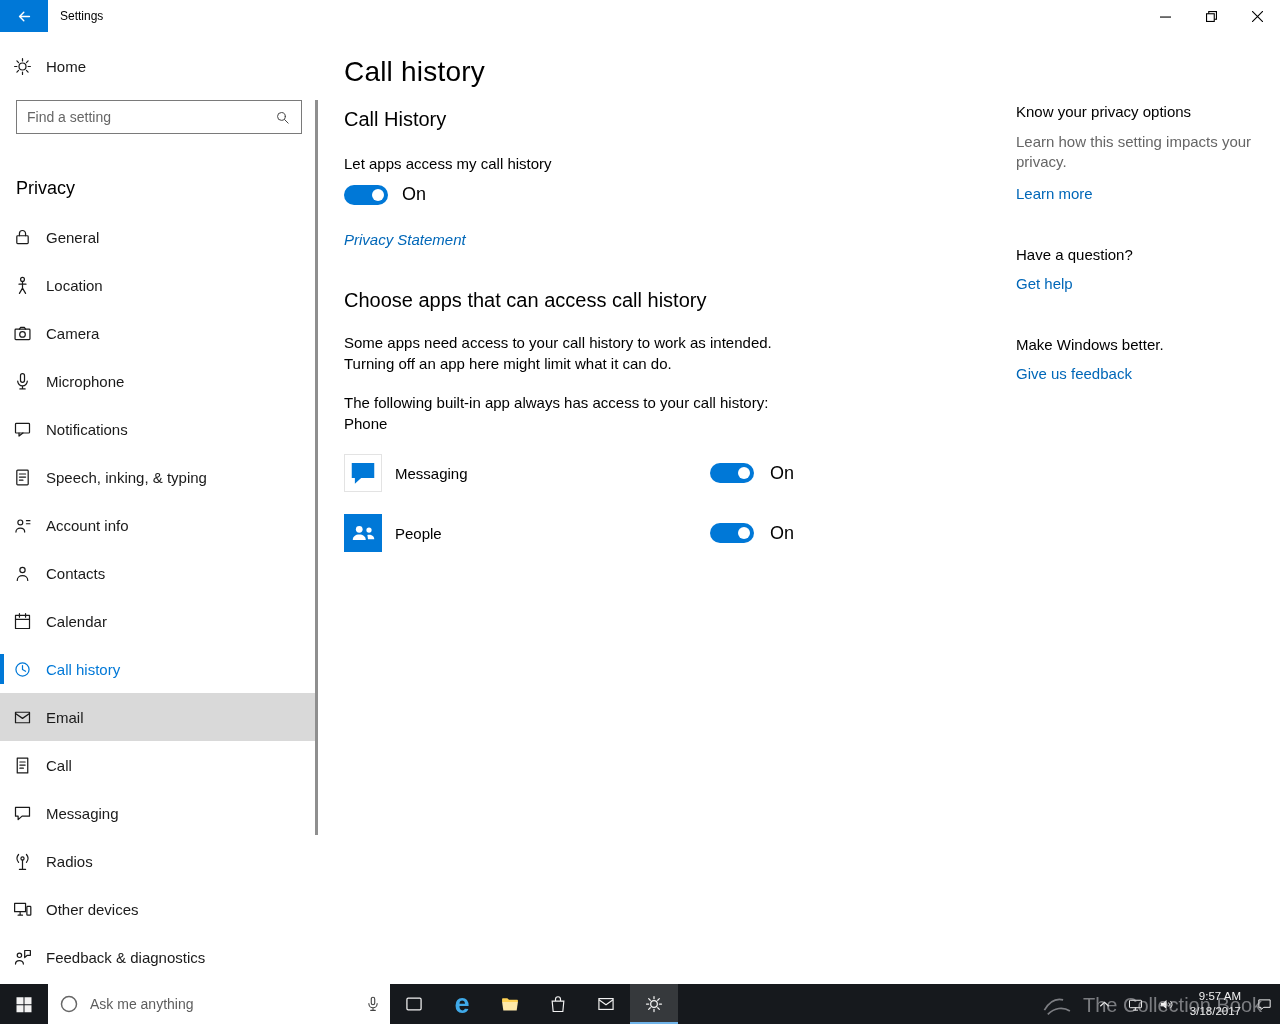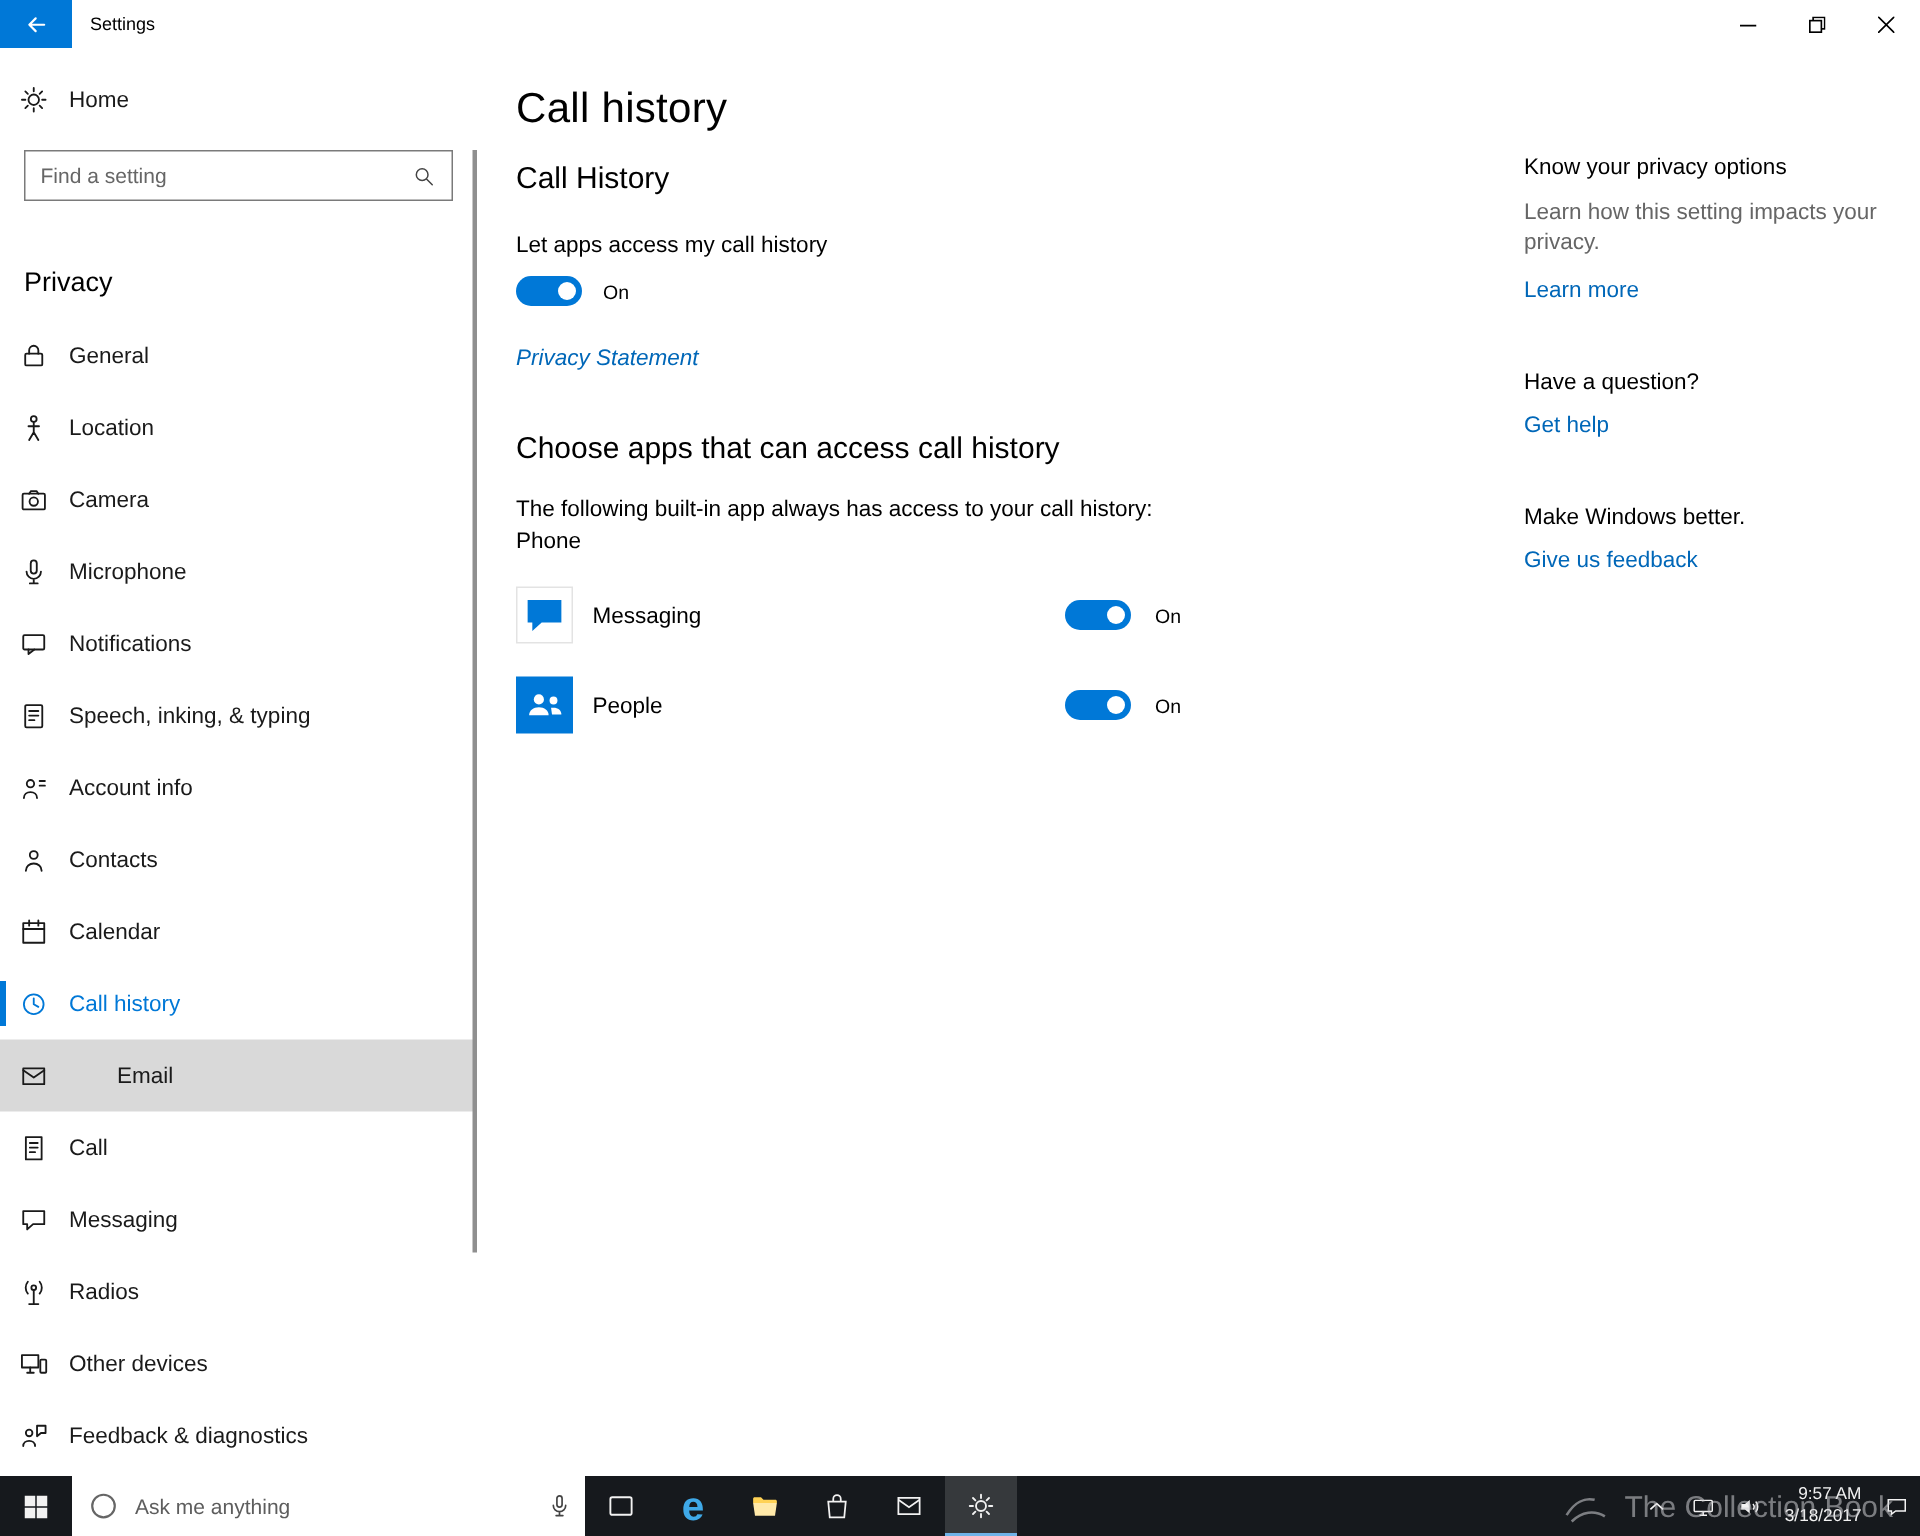--- a/index.html
+++ b/index.html
@@ -20,40 +20,40 @@
   .win-controls{position:absolute;right:0;top:0;display:flex;height:32px;}
   .win-controls button{width:46px;height:32px;border:none;background:transparent;display:flex;align-items:center;justify-content:center;cursor:pointer;}
 
   
   .sidebar{position:absolute;top:32px;left:0;width:318px;bottom:40px;background:#fff;}
   .scroll-line{position:absolute;right:0;top:68px;height:735px;width:3px;background:#8f8f8f;cursor:pointer;}
   .side-item{display:flex;align-items:center;height:48px;padding-left:12px;font-size:15px;position:relative;cursor:pointer;color:#1a1a1a;}
   .side-item .icon{width:21px;height:21px;margin-right:13px;color:#1a1a1a;flex:0 0 21px;}
   .side-item.selected{color:var(--accent);}
   .side-item.selected .icon{color:var(--accent);}
-  .side-item.hover{background:var(--hover);gap:32px;}
+  .side-item.hover{background:var(--hover);}
   .accent-bar{display:none;position:absolute;left:0;top:9px;width:4px;height:30px;background:var(--accent);}
   .side-item.selected .accent-bar{display:block;}
   .home-item{margin-top:14px;height:40px;}
   .searchbox{margin:14px 16px 0;height:34px;border:1.5px solid #7a7a7a;display:flex;align-items:center;background:#fff;}
   .searchbox input{flex:1;border:none;outline:none;font-size:14px;padding:0 10px;height:100%;font-family:inherit;color:#333;background:transparent;}
   .searchbox input::placeholder{color:#666;}
   .searchbox .icon{width:17px;height:17px;margin-right:10px;color:#444;flex:0 0 17px;cursor:pointer;}
   .section-label{font-size:18px;padding:44px 0 14px 16px;color:#000;}
 
   
   .main{position:absolute;left:344px;top:32px;width:470px;}
   .page-title{font-size:28px;font-weight:300;margin-top:24px;letter-spacing:.2px;}
   .sec-heading{font-size:20px;font-weight:400;}
   .h-callhistory{margin-top:20px;}
   .toggle-label{font-size:15px;margin-top:24px;}
   .toggle-row{display:flex;align-items:center;margin-top:12px;}
   .toggle{width:44px;height:20px;border-radius:10px;background:var(--accent);position:relative;cursor:pointer;flex:0 0 44px;}
   .toggle .knob{position:absolute;right:4px;top:4px;width:12px;height:12px;border-radius:50%;background:#fff;}
-  .toggle-state{font-size:13px;margin-left:14px;}
+  .toggle-state{font-size:18px;margin-left:14px;}
   .link{color:var(--link);font-size:15px;text-decoration:none;display:inline-block;cursor:pointer;}
   .privacy-link{margin-top:26px;font-style:italic;}
   .h-chooseapps{margin-top:40px;}
   .desc{font-size:15px;line-height:1.4;margin-top:20px;width:440px;}
   .note{font-size:15px;line-height:1.4;margin-top:18px;width:440px;}
   .app-rows{margin-top:20px;}
   .app-row{display:flex;align-items:center;width:450px;height:38px;margin-bottom:22px;}
   .tile{width:38px;height:38px;display:flex;align-items:center;justify-content:center;flex:0 0 38px;}
   .tile svg{width:30px;height:30px;display:block;}
   .tile-msg{background:#fff;border:1px solid #e3e3e3;}
@@ -329,20 +329,21 @@
   <h2 class="sec-heading h-callhistory">Call History</h2>
   <div class="toggle-label">Let apps access my call history</div>
   <div class="toggle-row">
     <div class="toggle" role="switch" aria-checked="true">
         <span class="knob"></span>
       </div>
     <span class="toggle-state">On</span>
   </div>
   <a class="link privacy-link">Privacy Statement</a>
   <h2 class="sec-heading h-chooseapps">Choose apps that can access call history</h2>
+  <p class="desc">Some apps need access to your call history to work as intended. Turning off an app here might limit what it can do.</p>
   <p class="note">The following built-in app always has access to your call history: Phone</p>
   <div class="app-rows">
 
       <div class="app-row">
         <span class="tile tile-msg">
           <svg viewBox="0 0 24 24" fill="#0078d7">
             <path d="M3 4h18v12H10.5L5.5 20.5V16H3z"></path>
           </svg>
         </span>
         <span class="app-name">Messaging</span>

